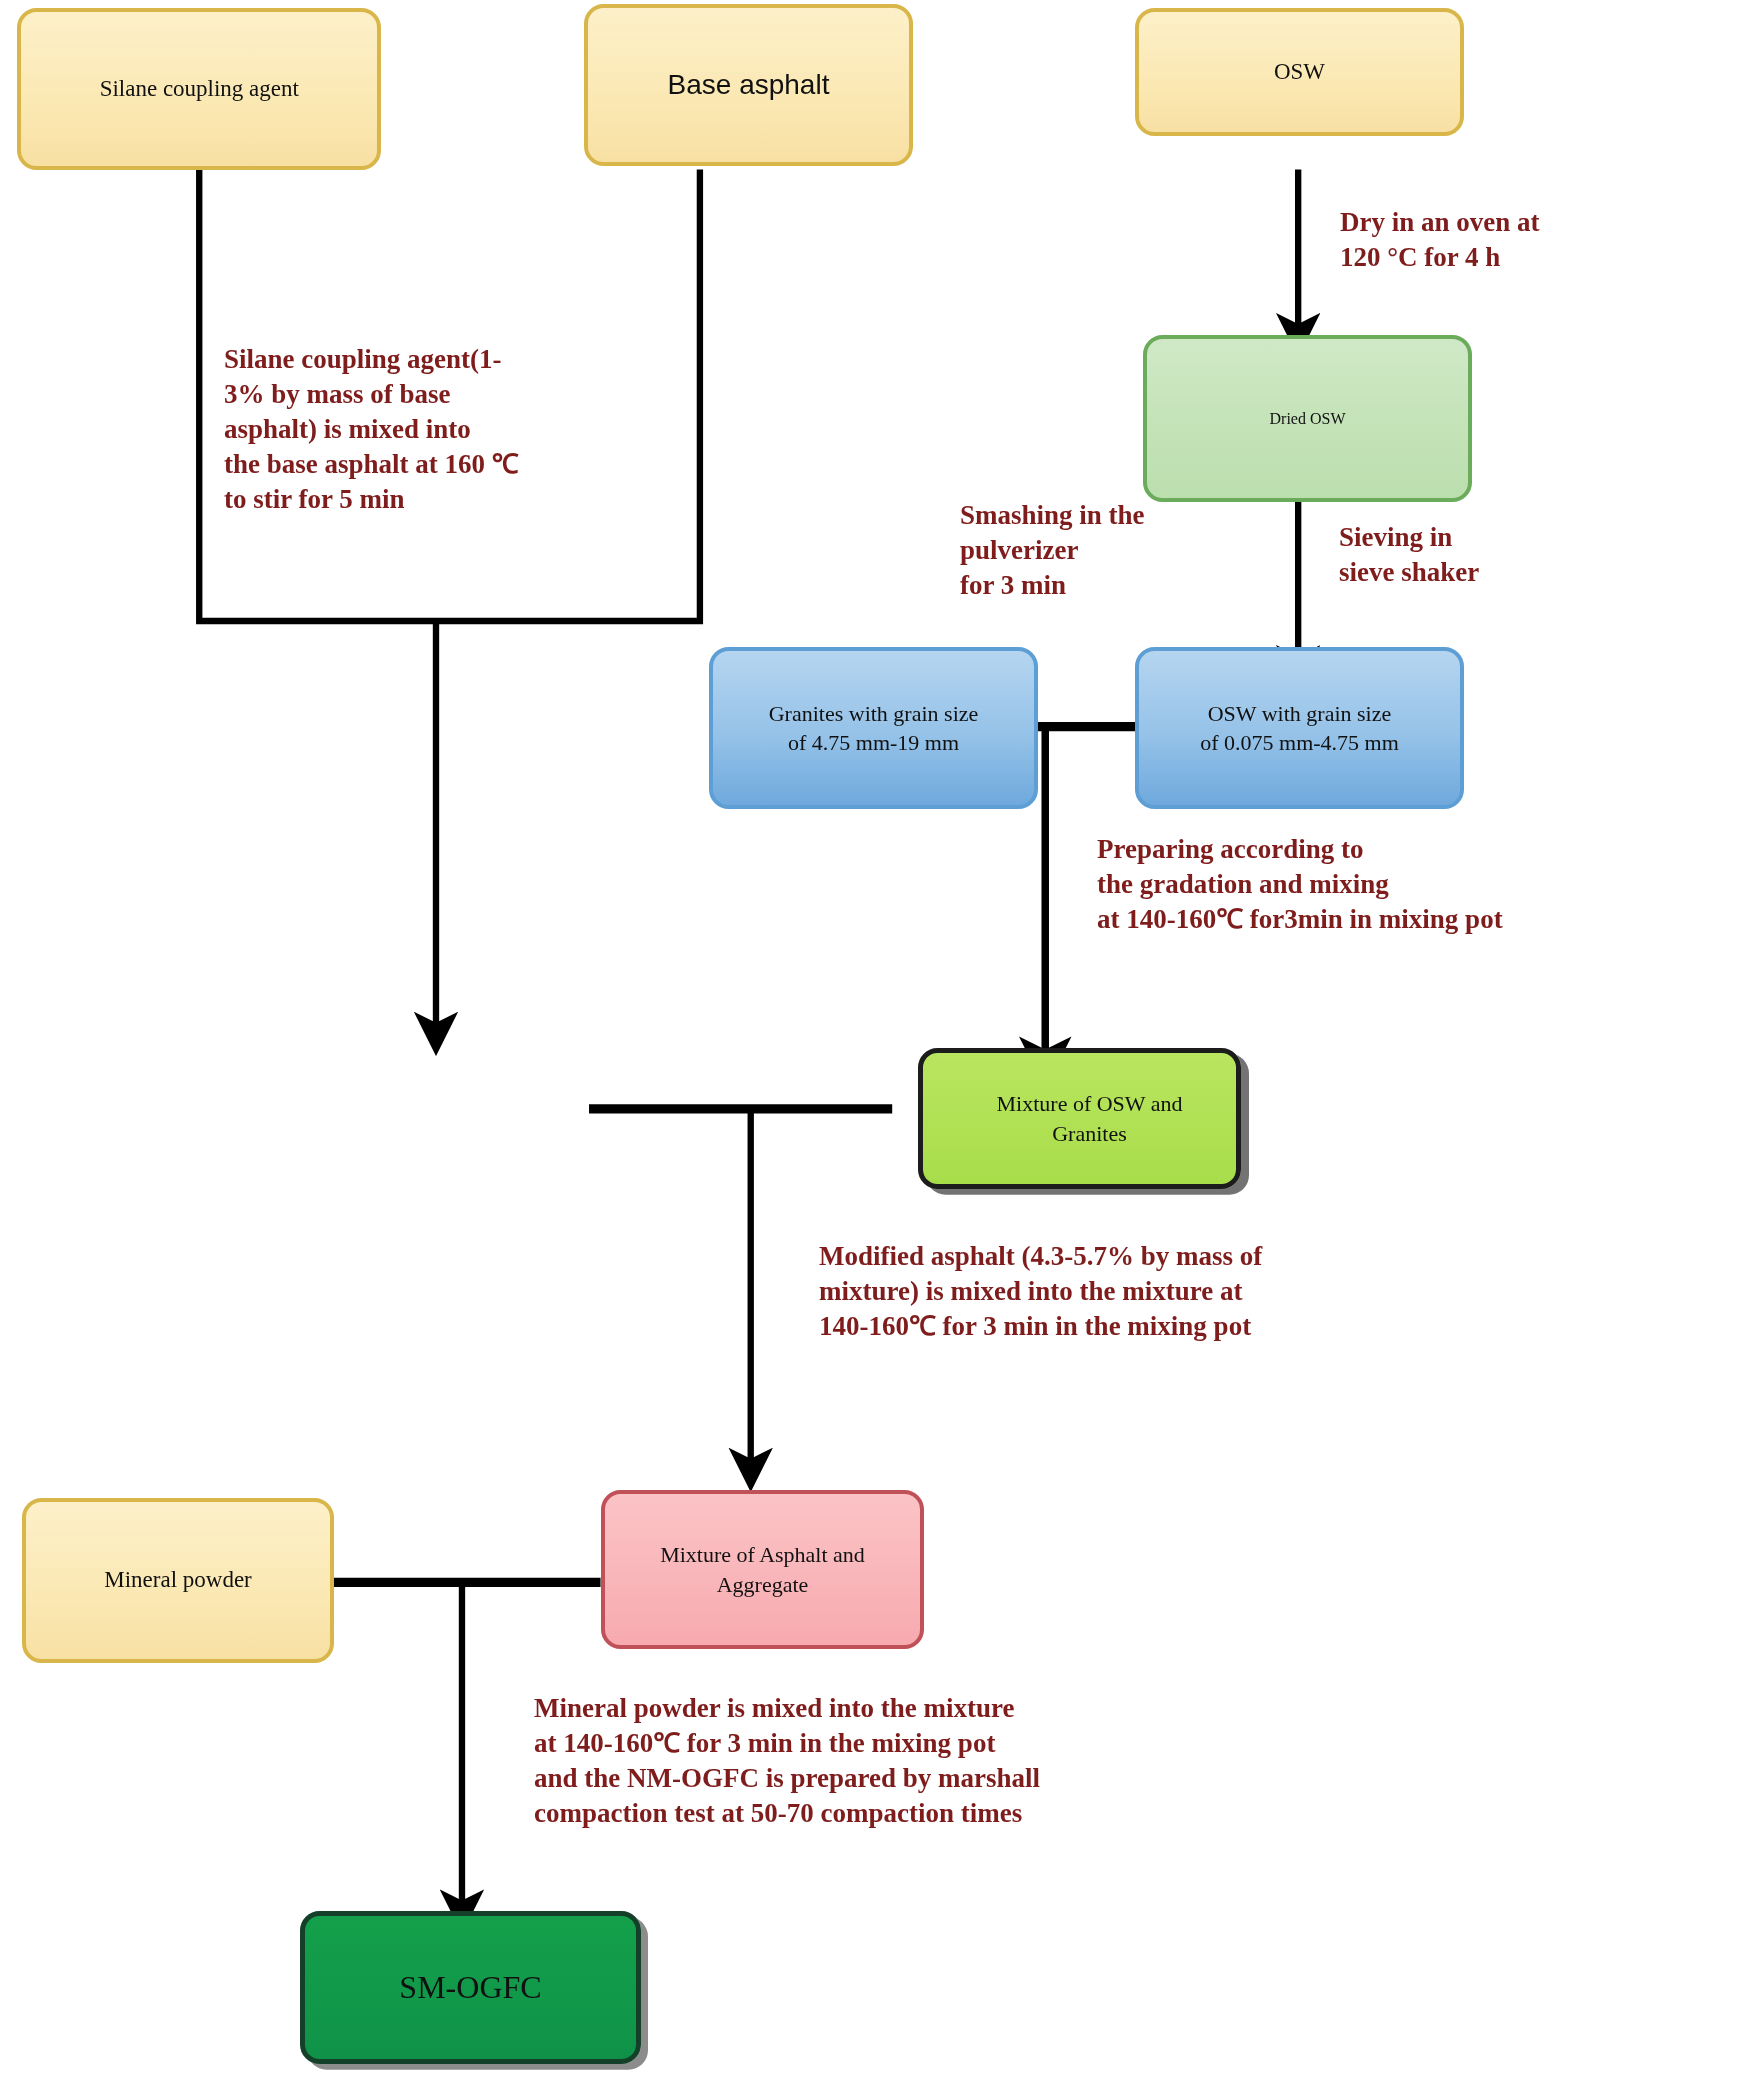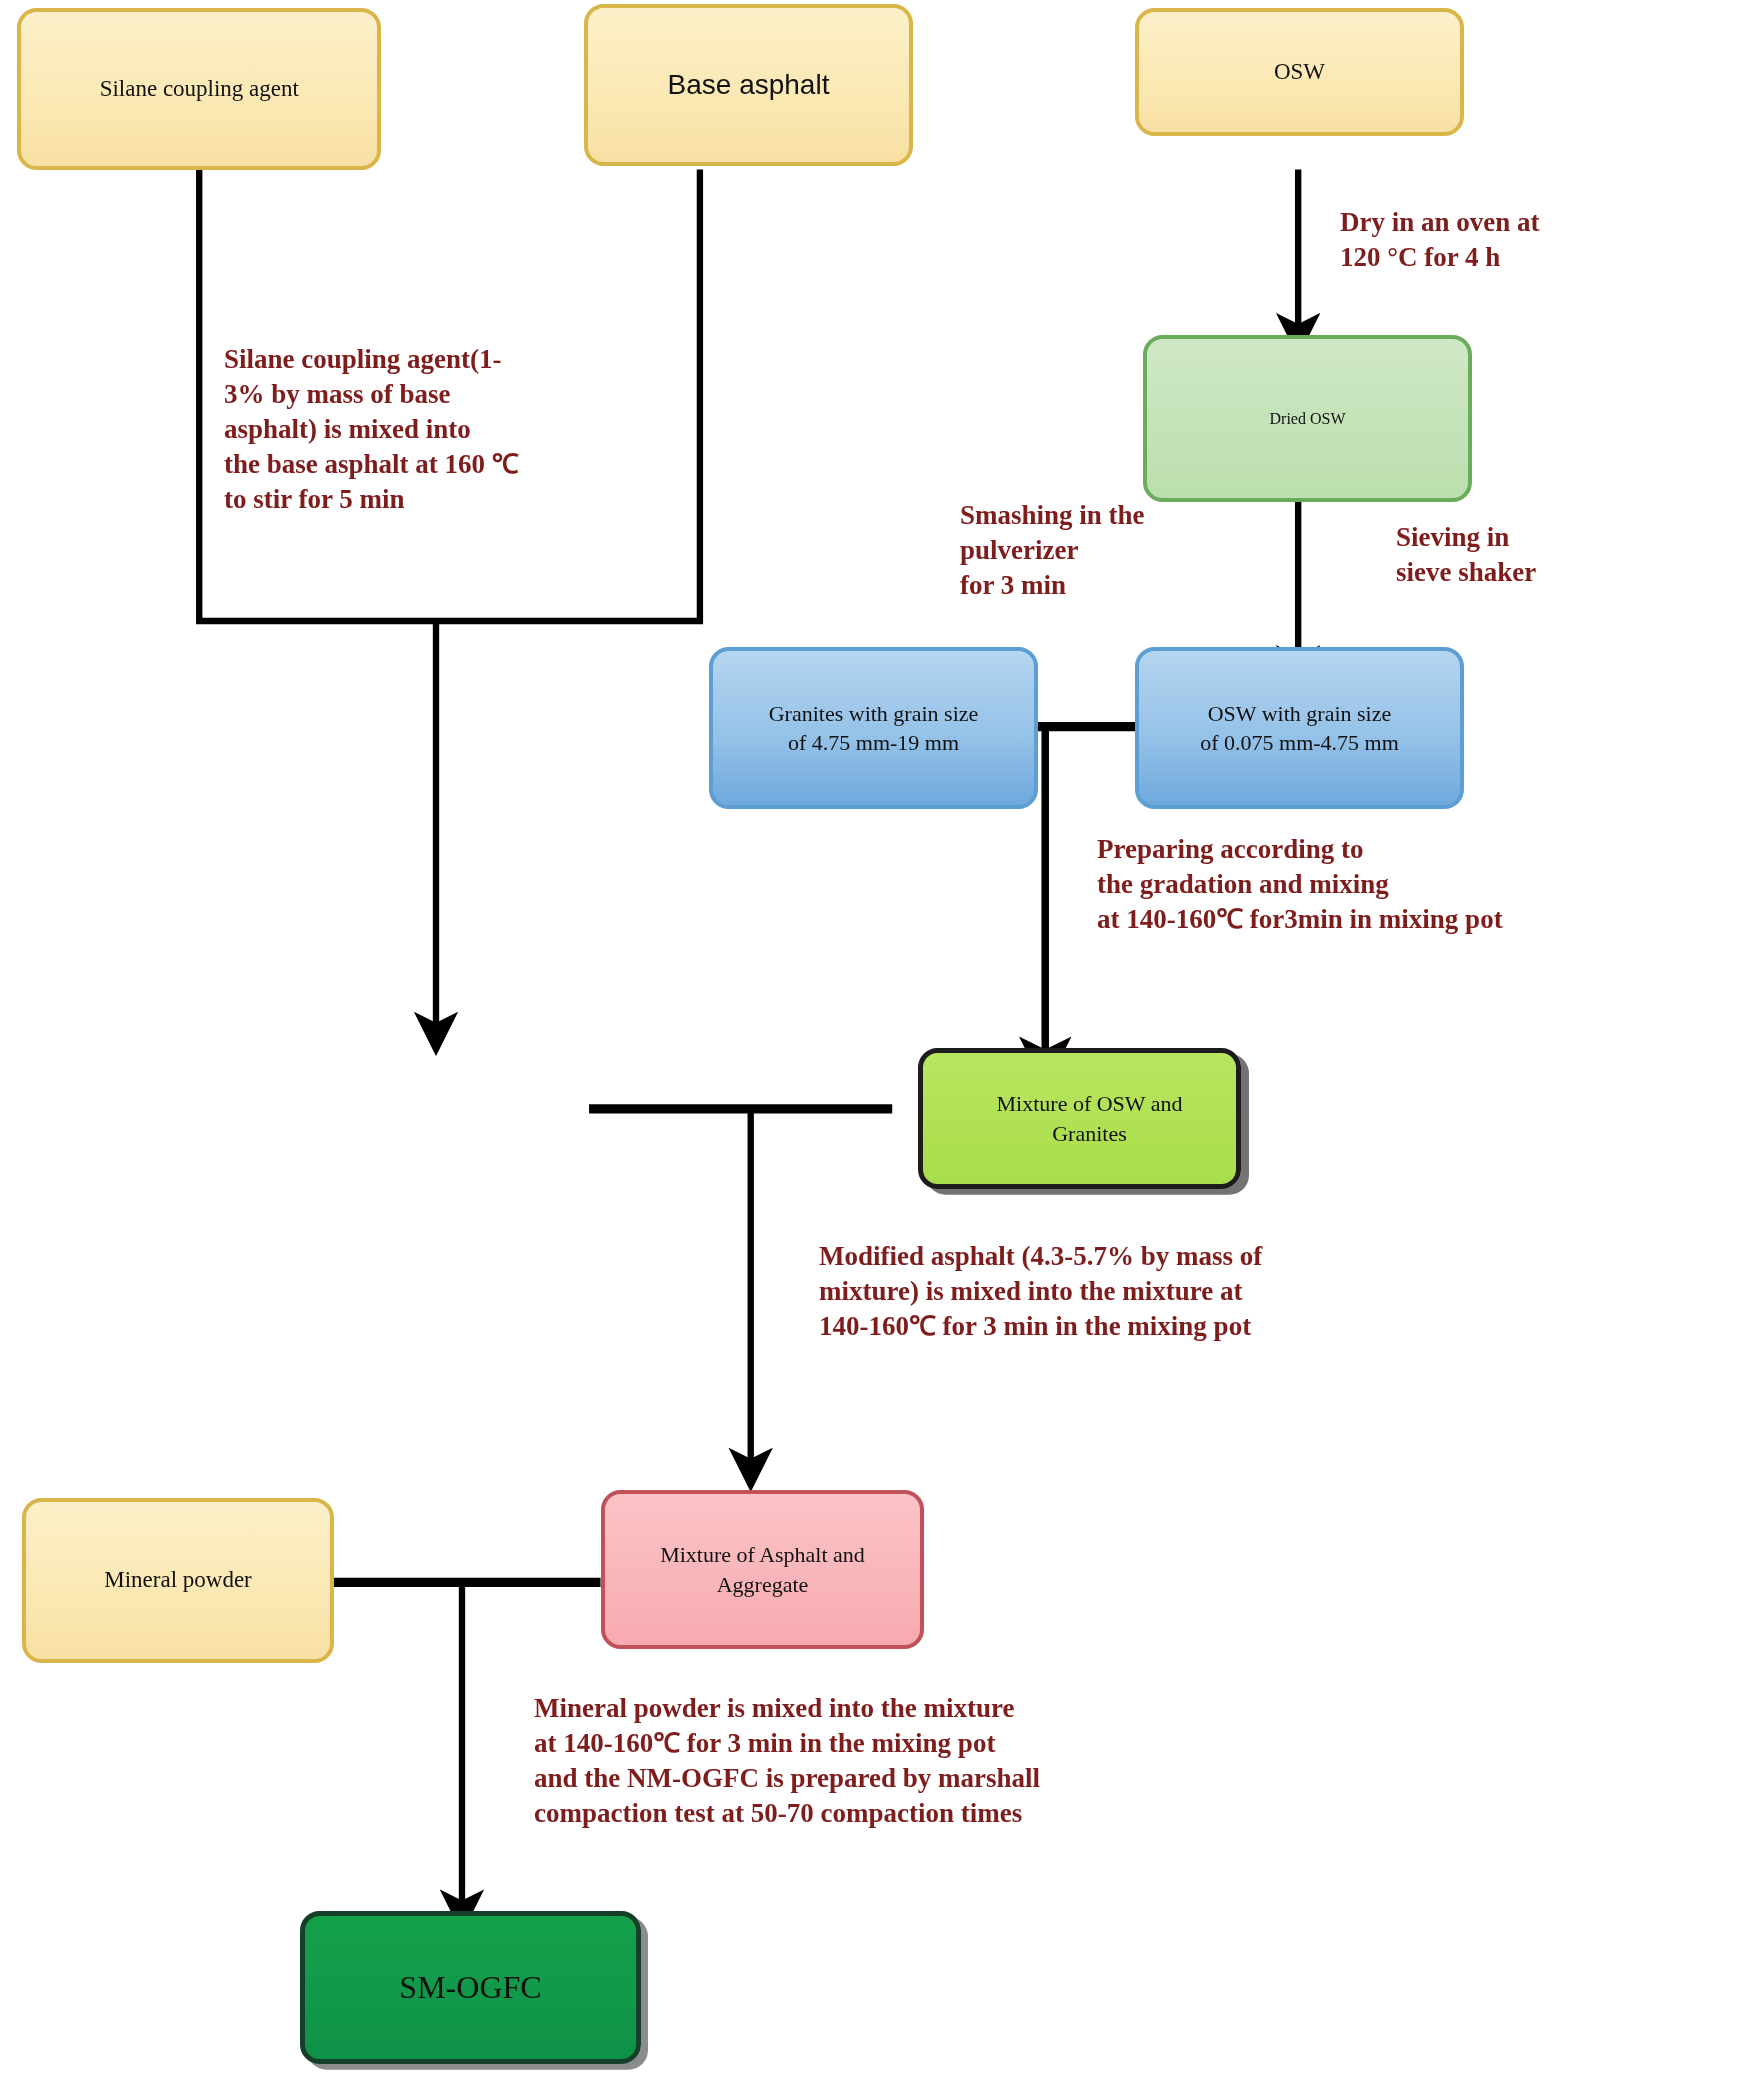--- a/index.html
+++ b/index.html
@@ -109,21 +109,21 @@
   <div class="node n-final" style="left:300px;top:1911px;width:341px;height:153px;font-size:32px;box-shadow:7px 5.8px 0 rgba(0,0,0,0.45);">
     <span>SM-OGFC</span>
   </div>
 
   <div class="lbl" style="left:1340px;top:205px;font-size:27px;">Dry in an oven at<br>120 °C for 4 h</div>
 
   <div class="lbl" style="left:224px;top:342px;font-size:27px;width:370px;">Silane coupling agent(1-<br>3% by mass of base<br>asphalt) is mixed into<br>the base asphalt at 160 ℃<br>to stir for 5 min</div>
 
   <div class="lbl" style="left:960px;top:498px;font-size:27px;">Smashing in the<br>pulverizer<br>for 3 min</div>
 
-  <div class="lbl" style="left:1396px;top:520px;font-size:27px;">Sieving in<br>sieve shaker</div>
+  <div class="lbl" style="left:1339px;top:520px;font-size:27px;">Sieving in<br>sieve shaker</div>
 
   <div class="lbl" style="left:1097px;top:832px;font-size:27px;">Preparing according to<br>the gradation and mixing<br>at 140-160℃  for3min in mixing pot</div>
 
   <div class="lbl" style="left:819px;top:1239px;font-size:27px;">Modified asphalt (4.3-5.7% by mass of<br>mixture) is mixed into the mixture at<br>140-160℃ for 3 min in the mixing pot</div>
 
   <div class="lbl" style="left:534px;top:1691px;font-size:27px;">Mineral powder is mixed into the mixture<br>at 140-160℃ for 3 min in the mixing pot<br>and the NM-OGFC is prepared by marshall<br>compaction test at 50-70 compaction times</div>
 
 </div>
 
 

